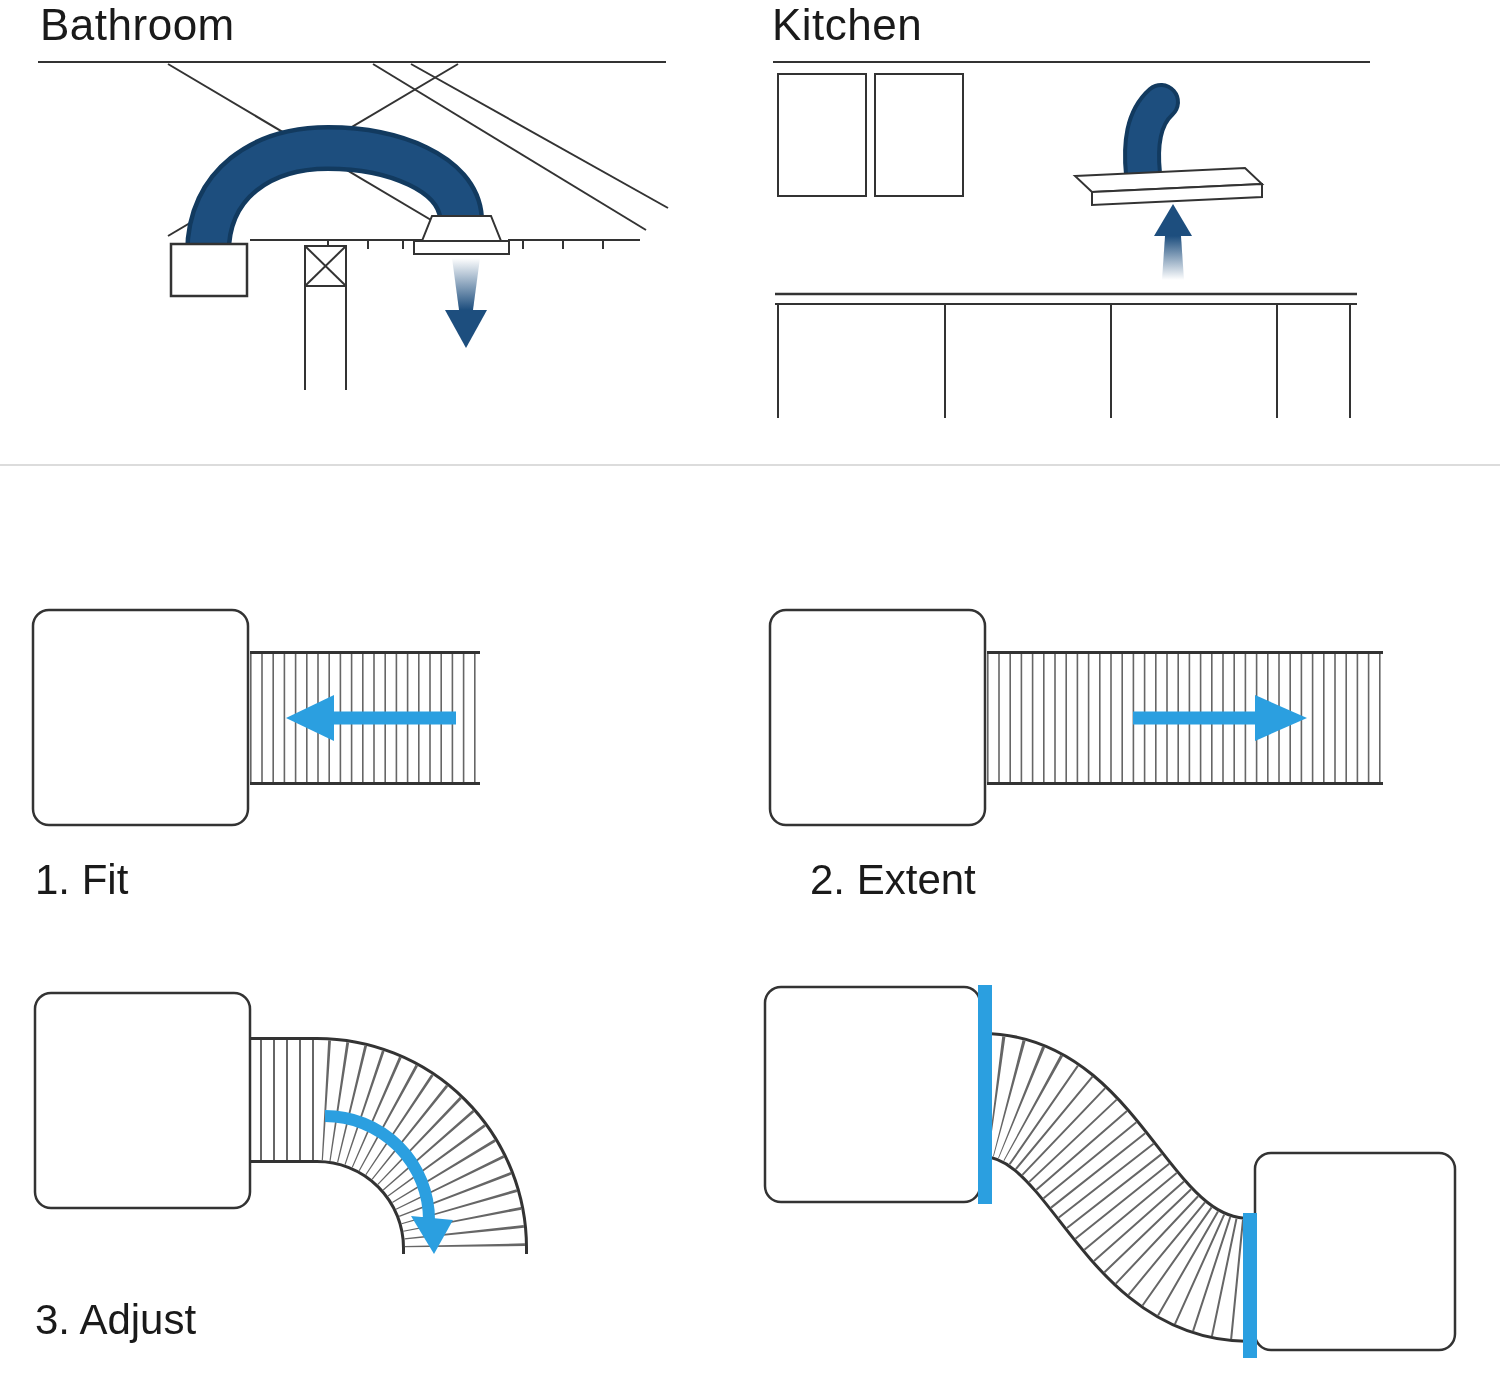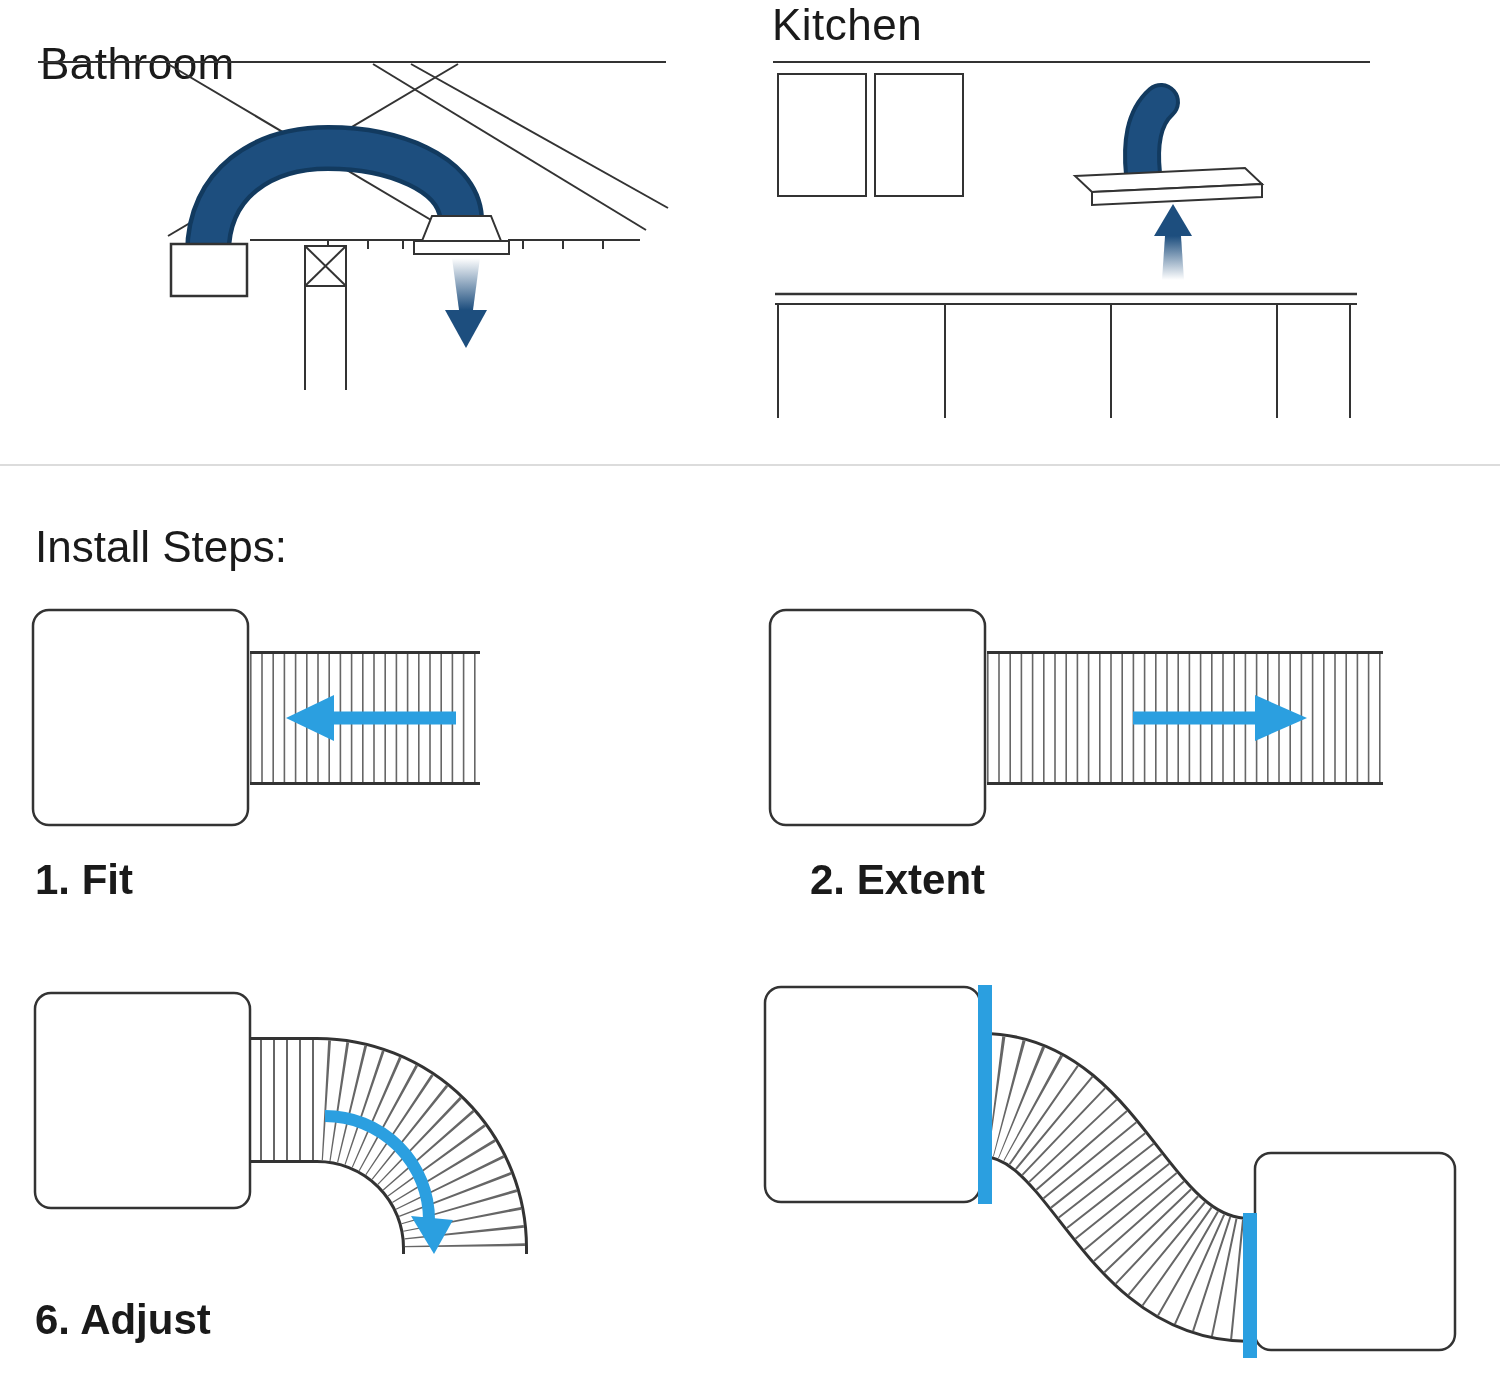--- a/index.html
+++ b/index.html
@@ -3,30 +3,30 @@
 <meta charset="utf-8">
 <style>
   html,body{margin:0;padding:0;background:#ffffff;}
   .canvas{
     position:relative;width:1500px;height:1377px;background:#ffffff;
     font-family:"Liberation Sans",sans-serif;color:#1a1a1a;overflow:hidden;
   }
   .abs{position:absolute;}
   .section-title{font-size:44px;font-weight:400;letter-spacing:0.5px;}
   .install-heading{font-size:44px;font-weight:400;}
-  .step-label{font-size:42px;font-weight:700;}
+  .step-label{font-size:42px;font-weight:400;}
   .divider{position:absolute;left:0;top:464px;width:1500px;height:2px;background:#dcdcdc;}
   svg{display:block;}
 </style>
 </head>
 <body>
 
 <div class="canvas">
 
-  <div class="abs section-title" style="left:40px;top:0px;margin-top:39px;">Bathroom</div>
+  <div class="abs section-title" style="left:40px;top:0px;">Bathroom</div>
   <div class="abs section-title" style="left:772px;top:0px;">Kitchen</div>
 
   <svg class="abs" style="left:28px;top:58px;" width="680" height="402" viewBox="0 0 680 402">
     <defs>
       <linearGradient id="gradDown" x1="0" y1="0" x2="0" y2="1">
         <stop offset="0" stop-color="#ffffff"></stop>
         <stop offset="1" stop-color="#1d4e7e"></stop>
       </linearGradient>
     </defs>
     <g stroke="#333333" stroke-width="2" fill="none">
@@ -90,21 +90,20 @@
       <line x1="33" y1="246" x2="33" y2="360"></line>
       <line x1="200" y1="246" x2="200" y2="360"></line>
       <line x1="366" y1="246" x2="366" y2="360"></line>
       <line x1="532" y1="246" x2="532" y2="360"></line>
       <line x1="605" y1="246" x2="605" y2="360"></line>
     </g>
   </svg>
 
   <div class="divider"></div>
 
-  <div class="abs install-heading" style="left:35px;top:522px;">Install Steps:</div>
 
   <svg class="abs" style="left:28px;top:600px;" width="470" height="245" viewBox="0 0 470 245">
     <g fill="none">
       <path d="M 222 118 H 452" stroke="#333333" stroke-width="134"></path>
       <path d="M 222 118 H 452" stroke="#ffffff" stroke-width="128"></path>
       <path d="M 222 118 H 452" stroke="#666666" stroke-width="128" stroke-dasharray="1.6 9.6"></path>
     </g>
     <rect x="5" y="10" width="215" height="215" rx="16" fill="#ffffff" stroke="#333333" stroke-width="2.5"></rect>
     <g>
       <line x1="428" y1="118" x2="302" y2="118" stroke="#2b9fe0" stroke-width="13"></line>
@@ -132,21 +131,21 @@
       <path d="M 222 112 H 292 A 148 148 0 0 1 440 260 V 266" stroke="#333333" stroke-width="126"></path>
       <path d="M 222 112 H 292 A 148 148 0 0 1 440 260 V 266" stroke="#ffffff" stroke-width="120"></path>
       <path d="M 222 112 H 292 A 148 148 0 0 1 440 260 V 266" stroke="#666666" stroke-width="120" stroke-dasharray="2 11"></path>
     </g>
     <rect x="10" y="5" width="215" height="215" rx="16" fill="#ffffff" stroke="#333333" stroke-width="2.5"></rect>
     <g>
       <path d="M 300 128 A 104 104 0 0 1 404 232" stroke="#2b9fe0" stroke-width="12" fill="none"></path>
       <polygon points="409,266 386,228 428,232" fill="#2b9fe0"></polygon>
     </g>
   </svg>
-  <div class="abs step-label" style="left:35px;top:1296px;">6. Adjust</div>
+  <div class="abs step-label" style="left:35px;top:1296px;">3. Adjust</div>
 
   <svg class="abs" style="left:750px;top:975px;" width="735" height="400" viewBox="0 0 735 400">
     <g fill="none">
       <path d="M 232 120 C 350 120 370 305 500 305" stroke="#333333" stroke-width="126"></path>
       <path d="M 232 120 C 350 120 370 305 500 305" stroke="#ffffff" stroke-width="120"></path>
       <path d="M 232 120 C 350 120 370 305 500 305" stroke="#666666" stroke-width="120" stroke-dasharray="2 11"></path>
     </g>
     <rect x="15" y="12" width="215" height="215" rx="16" fill="#ffffff" stroke="#333333" stroke-width="2.5"></rect>
     <rect x="505" y="178" width="200" height="197" rx="16" fill="#ffffff" stroke="#333333" stroke-width="2.5"></rect>
     <rect x="228" y="10" width="14" height="219" fill="#2b9fe0"></rect>

